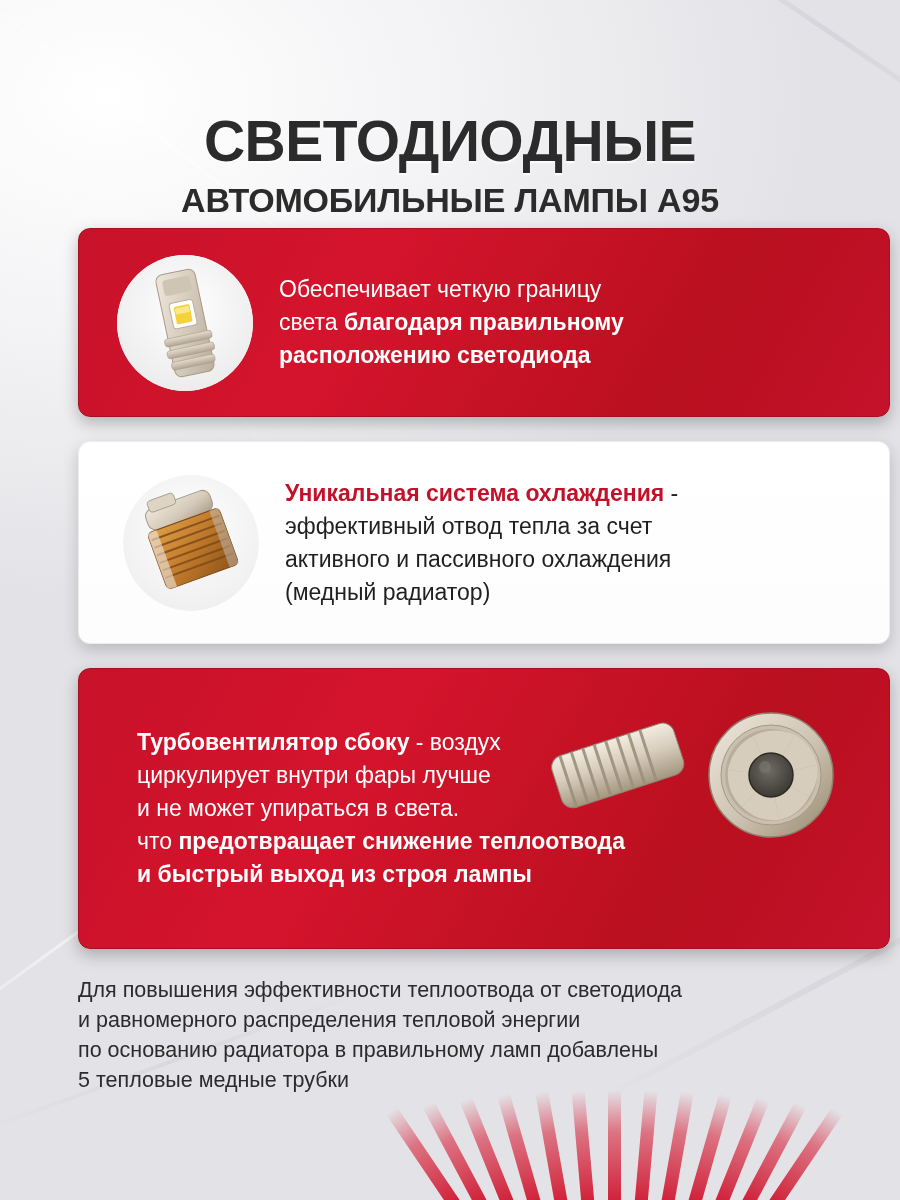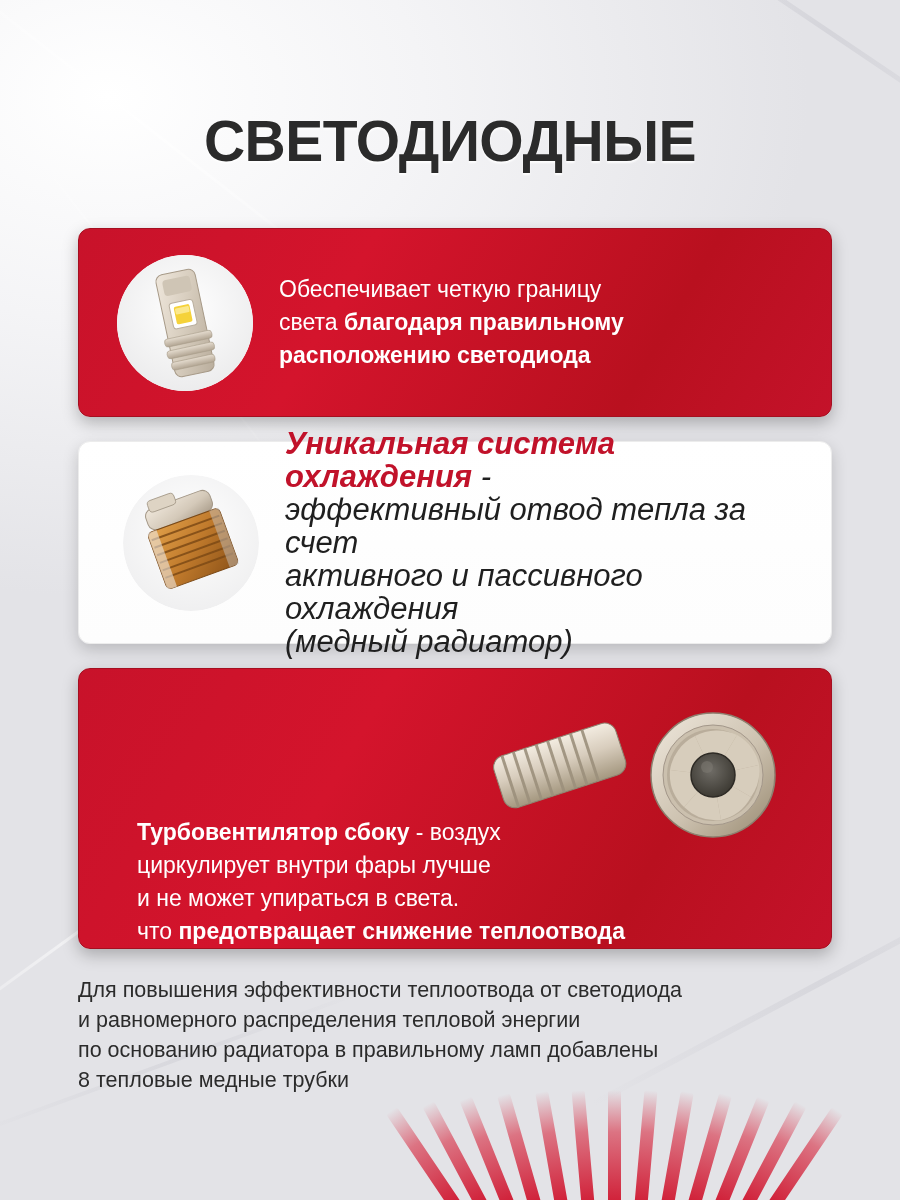--- a/index.html
+++ b/index.html
@@ -57,21 +57,21 @@
     line-height: 40px;
     font-weight: bold;
     color: #2b2b2b;
     letter-spacing: -0.2px;
   }
 
   
   .card {
     position: absolute;
     left: 78px;
-    width: 754px;
+    width: 812px;
     border-radius: 12px;
   }
   .card-red {
     background: linear-gradient(120deg, #c8122a 0%, #d4142c 35%, #b9101f 75%, #c4122a 100%);
     box-shadow: 0 6px 16px rgba(0,0,0,0.25);
     border: 1px solid #a50f20;
   }
   .card-white {
     background: linear-gradient(180deg, #ffffff 0%, #fdfdfd 100%);
     box-shadow: 0 6px 16px rgba(0,0,0,0.18);
@@ -99,29 +99,28 @@
   .thumb-1 { width: 136px; height: 136px; margin-left: 12px; margin-right: 26px; }
   .thumb-2 { width: 136px; height: 136px; margin-left: 18px; margin-right: 26px; }
 
   .card-text {
     color: #ffffff;
     font-size: 23px;
     line-height: 33px;
   }
   .card-text-dark {
     color: #1f1f1f;
-    font-size: 31px;
+    font-size: 23px;
     line-height: 33px;
-    font-style: italic;
   }
   .b { font-weight: bold; }
   .red-bold { color: #c1122a; font-weight: bold; }
 
   
-  .card3 .card-inner { padding: 0 30px; align-items: flex-end; }
+  .card3 .card-inner { padding: 0 30px; align-items: center; }
   .card3-text {
     position: relative;
     z-index: 3;
     max-width: 630px;
     padding-left: 28px;
   }
   .card3-photo {
     position: absolute;
     right: 42px;
     top: -14px;
@@ -172,20 +171,21 @@
 
   <div class="streak" style="left:-120px; top:120px; width:520px; height:3px; transform: rotate(38deg); opacity:.7;"></div>
   <div class="streak" style="left:-60px; top:300px; width:420px; height:2px; transform: rotate(52deg); opacity:.6;"></div>
   <div class="shade" style="left:600px; top:30px; width:460px; height:5px; transform: rotate(34deg); opacity:.6;"></div>
   <div class="shade" style="left:560px; top:980px; width:520px; height:6px; transform: rotate(-28deg); opacity:.5;"></div>
   <div class="streak" style="left:-160px; top:900px; width:560px; height:3px; transform: rotate(-36deg); opacity:.8;"></div>
   <div class="shade" style="left:-40px; top:1060px; width:420px; height:4px; transform: rotate(-20deg); opacity:.45;"></div>
 
   <div class="header">
     <div class="title-main">СВЕТОДИОДНЫЕ</div>
+    <div class="title-sub">АВТОМОБИЛЬНЫЕ ЛАМПЫ А95</div>
   </div>
 
   <div class="card card-red card1">
     <div class="card-inner">
       <div class="thumb thumb-1">
         <svg viewBox="0 0 136 136" width="136" height="136" aria-hidden="true">
           <defs>
             <linearGradient id="g1body" x1="0" y1="0" x2="1" y2="1">
               <stop offset="0%" stop-color="#efe7dc"></stop>
               <stop offset="45%" stop-color="#d9cfc0"></stop>
@@ -329,29 +329,30 @@
     <div class="card-inner">
       <div class="card3-text card-text">
         <div>
           <span class="b">Турбовентилятор сбоку</span><span> - воздух</span>
         </div>
         <div><span>циркулирует внутри фары лучше</span></div>
         <div><span>и не может упираться в света.</span></div>
         <div>
           <span>что </span><span class="b">предотвращает снижение теплоотвода</span>
         </div>
+        <div><span class="b">и быстрый выход из строя лампы</span></div>
       </div>
     </div>
   </div>
 
   <div class="footnote">
     <div>Для повышения эффективности теплоотвода от светодиода</div>
     <div>и равномерного распределения тепловой энергии</div>
     <div>по основанию радиатора в правильному ламп добавлены</div>
-    <div>8 тепловые медные трубки</div>
+    <div>5 тепловые медные трубки</div>
   </div>
 
   <div class="rays">
     <div class="ray" style="left:452px; transform:rotate(-34deg);"></div>
     <div class="ray" style="left:478px; transform:rotate(-28deg);"></div>
     <div class="ray" style="left:504px; transform:rotate(-22deg);"></div>
     <div class="ray" style="left:530px; transform:rotate(-16deg);"></div>
     <div class="ray" style="left:556px; transform:rotate(-10deg);"></div>
     <div class="ray" style="left:582px; transform:rotate(-5deg);"></div>
     <div class="ray" style="left:608px; transform:rotate(0deg);"></div>

